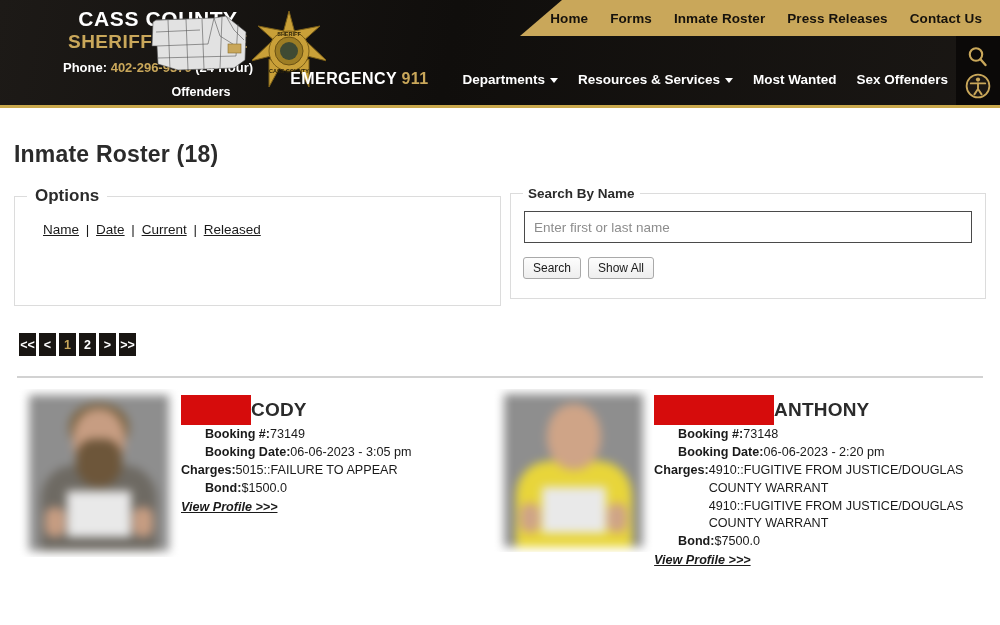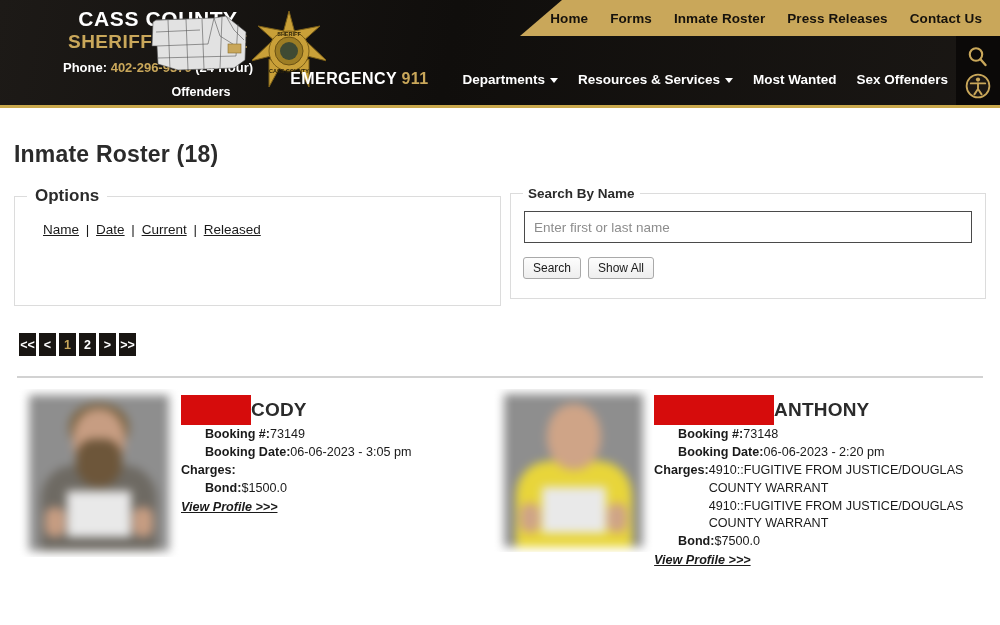--- a/index.html
+++ b/index.html
@@ -502,20 +502,23 @@
           <span class="inmate-name">CODY</span>
         </div>
         <div class="fld">
           <b>Booking #:</b><span>73149</span>
         </div>
         <div class="fld">
           <b>Booking Date:</b><span>06-06-2023 - 3:05 pm</span>
         </div>
         <div class="charges-block">
           <span class="charges-lbl">Charges:</span>
+          <span class="charges-list">
+            <span class="charge-line">5015::FAILURE TO APPEAR</span>
+          </span>
         </div>
         <div class="fld">
           <b>Bond:</b><span>$1500.0</span>
         </div>
         <a class="view-profile">View Profile &gt;&gt;&gt;</a>
       </div>
     </article>
 
     <article class="inmate" id="inmate-1">
       <div class="mug small">

